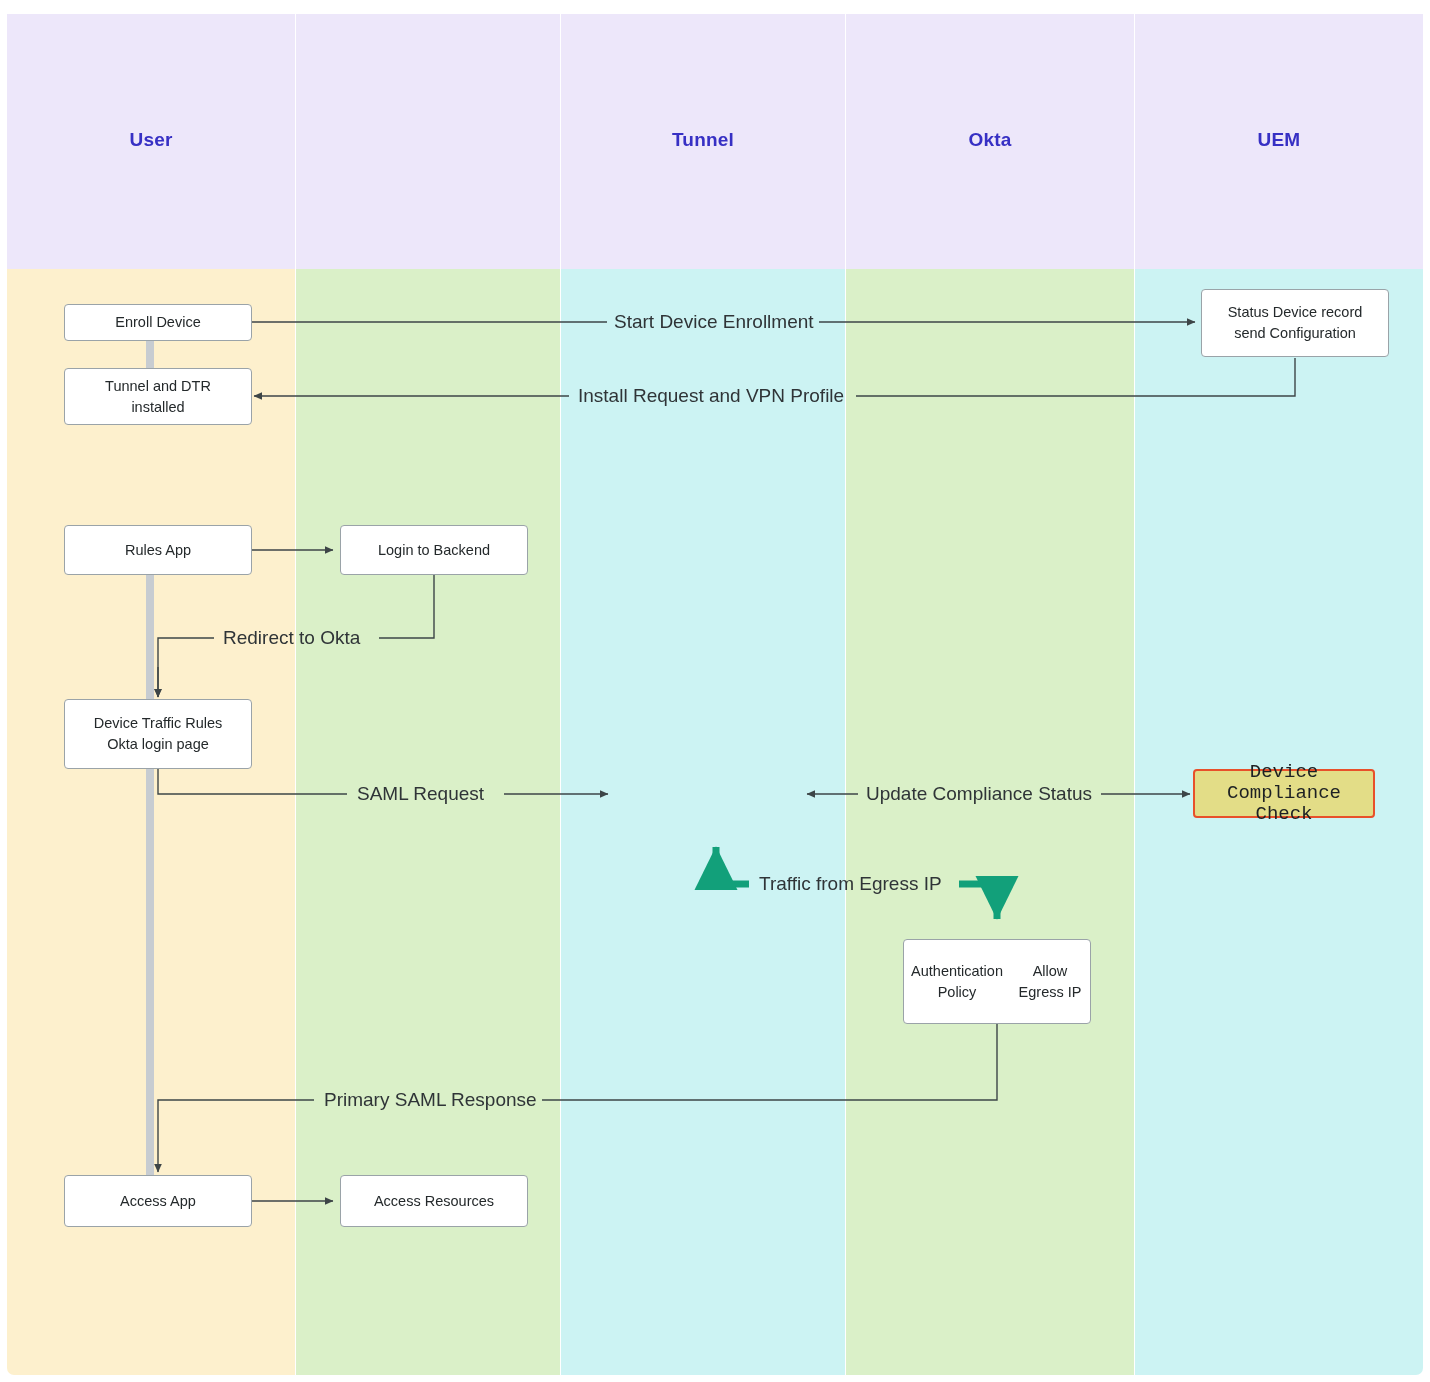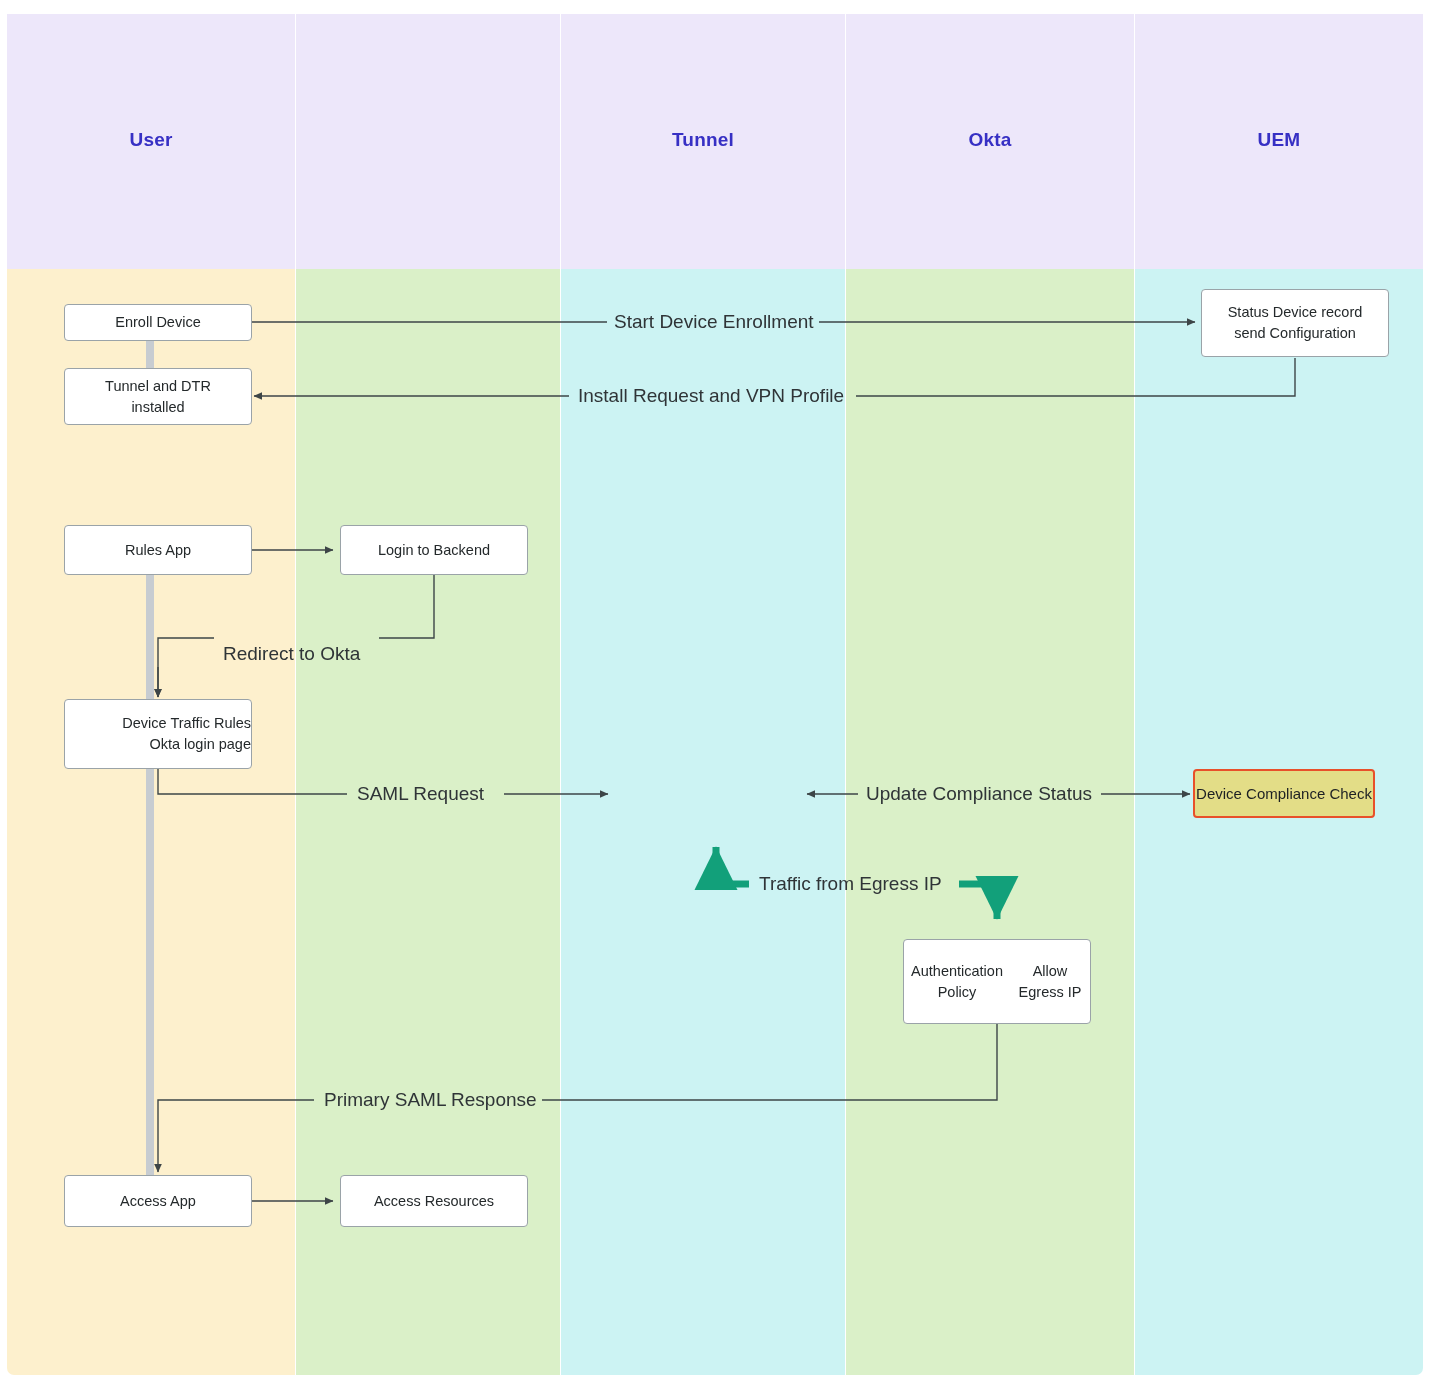--- a/index.html
+++ b/index.html
@@ -13,21 +13,21 @@
   .lane-title{
     position:absolute;text-align:center;color:#3730c4;
     font-weight:bold;font-size:19px;line-height:25px;letter-spacing:.2px;
   }
   .node{
     position:absolute;box-sizing:border-box;
     background:#ffffff;border:1px solid #9aa3a8;border-radius:4px;
     display:flex;align-items:center;justify-content:center;text-align:center;
     color:#24292b;font-size:14.5px;line-height:21px;
   }
-  .node.small{font-size:15px;}
+  .node.small{font-size:19px;font-family:Liberation Mono, monospace;}
   .node.warn{background:#e3dd87;border:2px solid #e8502a;color:#1d2023;}
   .msg{
     position:absolute;color:#2f3437;font-size:19px;line-height:22px;
     background:transparent;white-space:nowrap;
   }
   .msg.teal{color:#2f3437;}
   svg.edges{position:absolute;left:0;top:0;width:1430px;height:1382px;overflow:visible;}
   .lifeline{position:absolute;width:8px;background:#c7ccd1;}
   .clip{position:absolute;left:7px;top:7px;width:1416px;height:1368px;border-radius:7px;overflow:hidden;}
 </style>
@@ -112,21 +112,21 @@
 
     <div class="node" style="left:57px;top:361px;width:188px;height:57px;flex-direction:column;">
       <span>Tunnel and DTR</span>
       <span>installed</span>
     </div>
 
     <div class="node" style="left:57px;top:518px;width:188px;height:50px;">
       <span>Rules App</span>
     </div>
 
-    <div class="node" style="left:57px;top:692px;width:188px;height:70px;flex-direction:column;align-items:flex-end;">
+    <div class="node" style="left:57px;top:692px;width:188px;height:70px;flex-direction:column;">
       <span>Device Traffic Rules</span>
       <span>Okta login page</span>
     </div>
 
     <div class="node" style="left:57px;top:1168px;width:188px;height:52px;">
       <span>Access App</span>
     </div>
 
     <div class="node" style="left:333px;top:518px;width:188px;height:50px;">
       <span>Login to Backend</span>
@@ -152,21 +152,21 @@
     </div>
 
     <div class="msg" style="left:607px;top:304px;">
       <span>Start Device Enrollment</span>
     </div>
 
     <div class="msg" style="left:571px;top:378px;">
       <span>Install Request and VPN Profile</span>
     </div>
 
-    <div class="msg" style="left:216px;top:620px;margin-top:16px;">
+    <div class="msg" style="left:216px;top:620px;">
       <span>Redirect to Okta</span>
     </div>
 
     <div class="msg" style="left:350px;top:776px;">
       <span>SAML Request</span>
     </div>
 
     <div class="msg" style="left:859px;top:776px;">
       <span>Update Compliance Status</span>
     </div>

